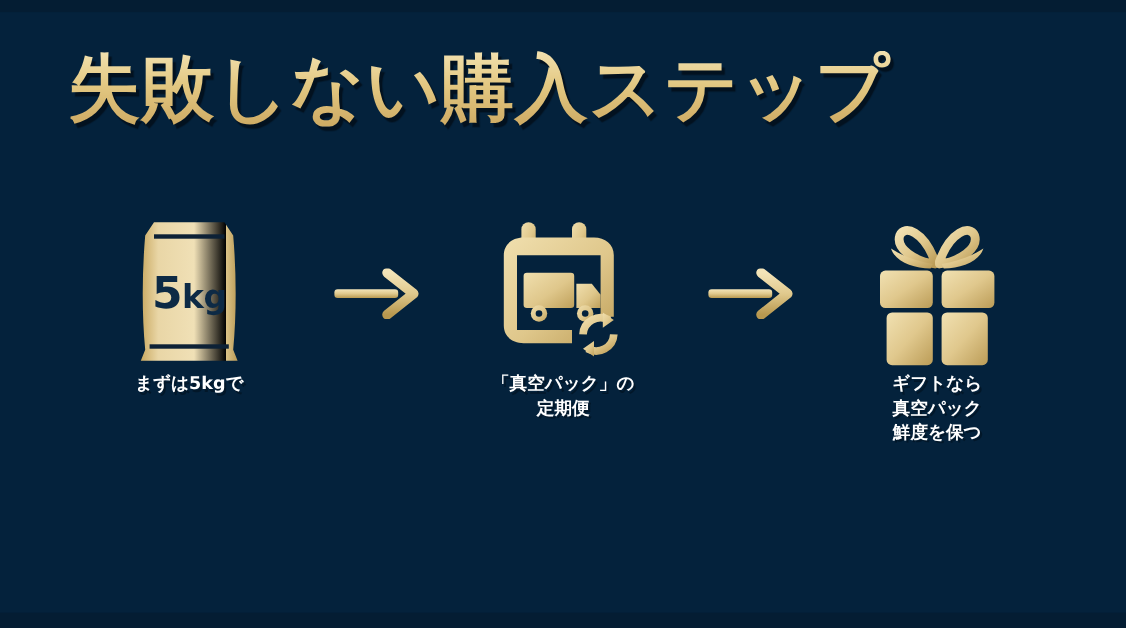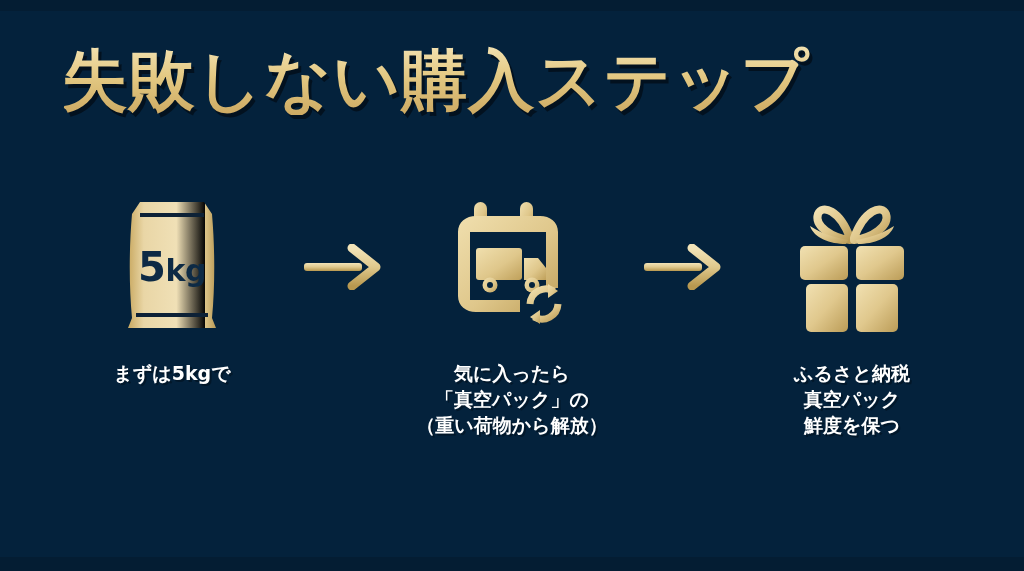--- a/index.html
+++ b/index.html
@@ -73,24 +73,23 @@
   }
 
   .icon-box {
     height: 142px;
     display: flex;
     align-items: center;
     justify-content: center;
   }
 
   .caption {
-    margin-top: 22px;
     text-align: center;
     color: #ffffff;
-    font-size: 19px;
+    font-size: 16px;
     line-height: 1.38;
     font-weight: 700;
     text-shadow: 2px 2px 0 rgba(2, 14, 26, 0.55);
     white-space: nowrap;
   }
   .caption .line { display: block; }
 
   
   .arrow-cell {
     width: 104px;
@@ -205,23 +204,22 @@
 
           <g transform="translate(78,86)">
             <path d="M6 22 A16 16 0 0 1 30 9" fill="none" stroke="url(#goldFlat)" stroke-width="7" stroke-linecap="butt"></path>
             <path d="M24 2 L34 9 L24 16 Z" fill="url(#goldFlat)"></path>
             <path d="M34 22 A16 16 0 0 1 10 35" fill="none" stroke="url(#goldFlat)" stroke-width="7" stroke-linecap="butt"></path>
             <path d="M16 28 L6 35 L16 42 Z" fill="url(#goldFlat)"></path>
           </g>
         </svg>
       </div>
       <div class="caption">
-        <span class="line">気に入ったら</span>
         <span class="line">「真空パック」の</span>
-        <span class="line">（重い荷物から解放）</span>
+        <span class="line">定期便</span>
       </div>
     </div>
 
     <div class="arrow-cell">
       <svg class="arrow-svg" width="84" height="46" viewBox="0 0 84 46" aria-hidden="true">
         <rect x="4" y="19" width="58" height="8" rx="3" fill="url(#arrGrad)"></rect>
         <path d="M52 4 L76 23 L52 42" fill="none" stroke="url(#arrGrad)" stroke-width="9" stroke-linecap="round" stroke-linejoin="round"></path>
       </svg>
     </div>
 
@@ -243,20 +241,20 @@
           <path d="M68 44 C 80 42, 94 38, 106 30 C 102 42, 86 48, 70 48 Z" fill="url(#giftGrad)"></path>
 
           <rect x="12" y="50" width="48" height="34" rx="5" fill="url(#giftGrad)"></rect>
           <rect x="68" y="50" width="48" height="34" rx="5" fill="url(#giftGrad)"></rect>
 
           <rect x="18" y="88" width="42" height="48" rx="5" fill="url(#giftGrad)"></rect>
           <rect x="68" y="88" width="42" height="48" rx="5" fill="url(#giftGrad)"></rect>
         </svg>
       </div>
       <div class="caption">
-        <span class="line">ふるさと納税</span>
+        <span class="line">ギフトなら</span>
         <span class="line">真空パック</span>
         <span class="line">鮮度を保つ</span>
       </div>
     </div>
 
   </div>
 </div>
 
 </body></html>

